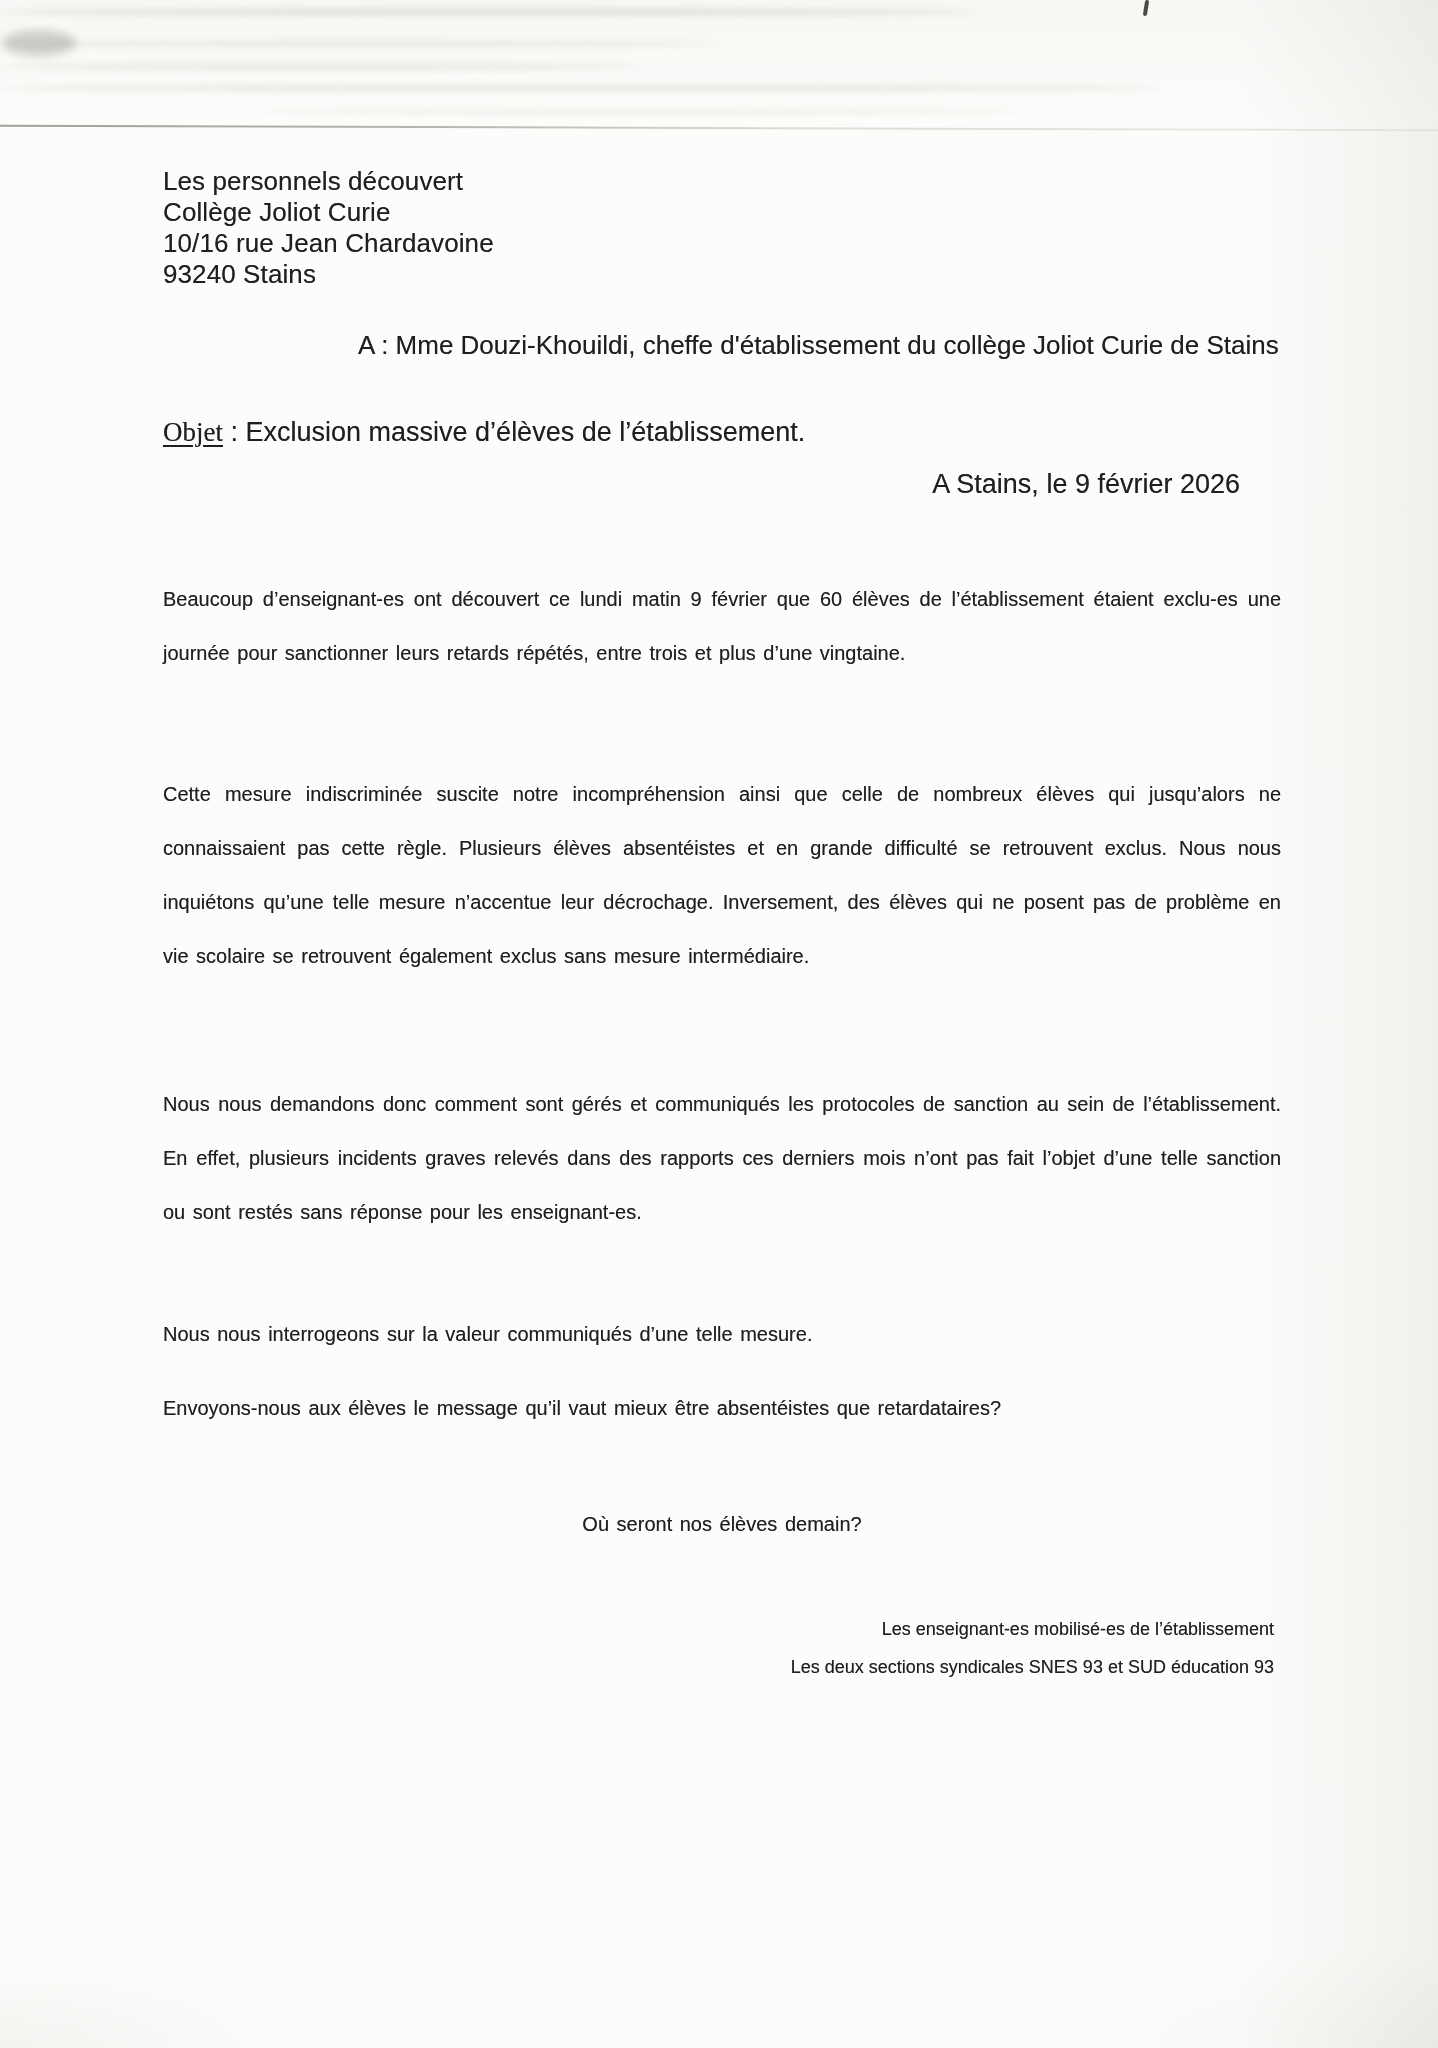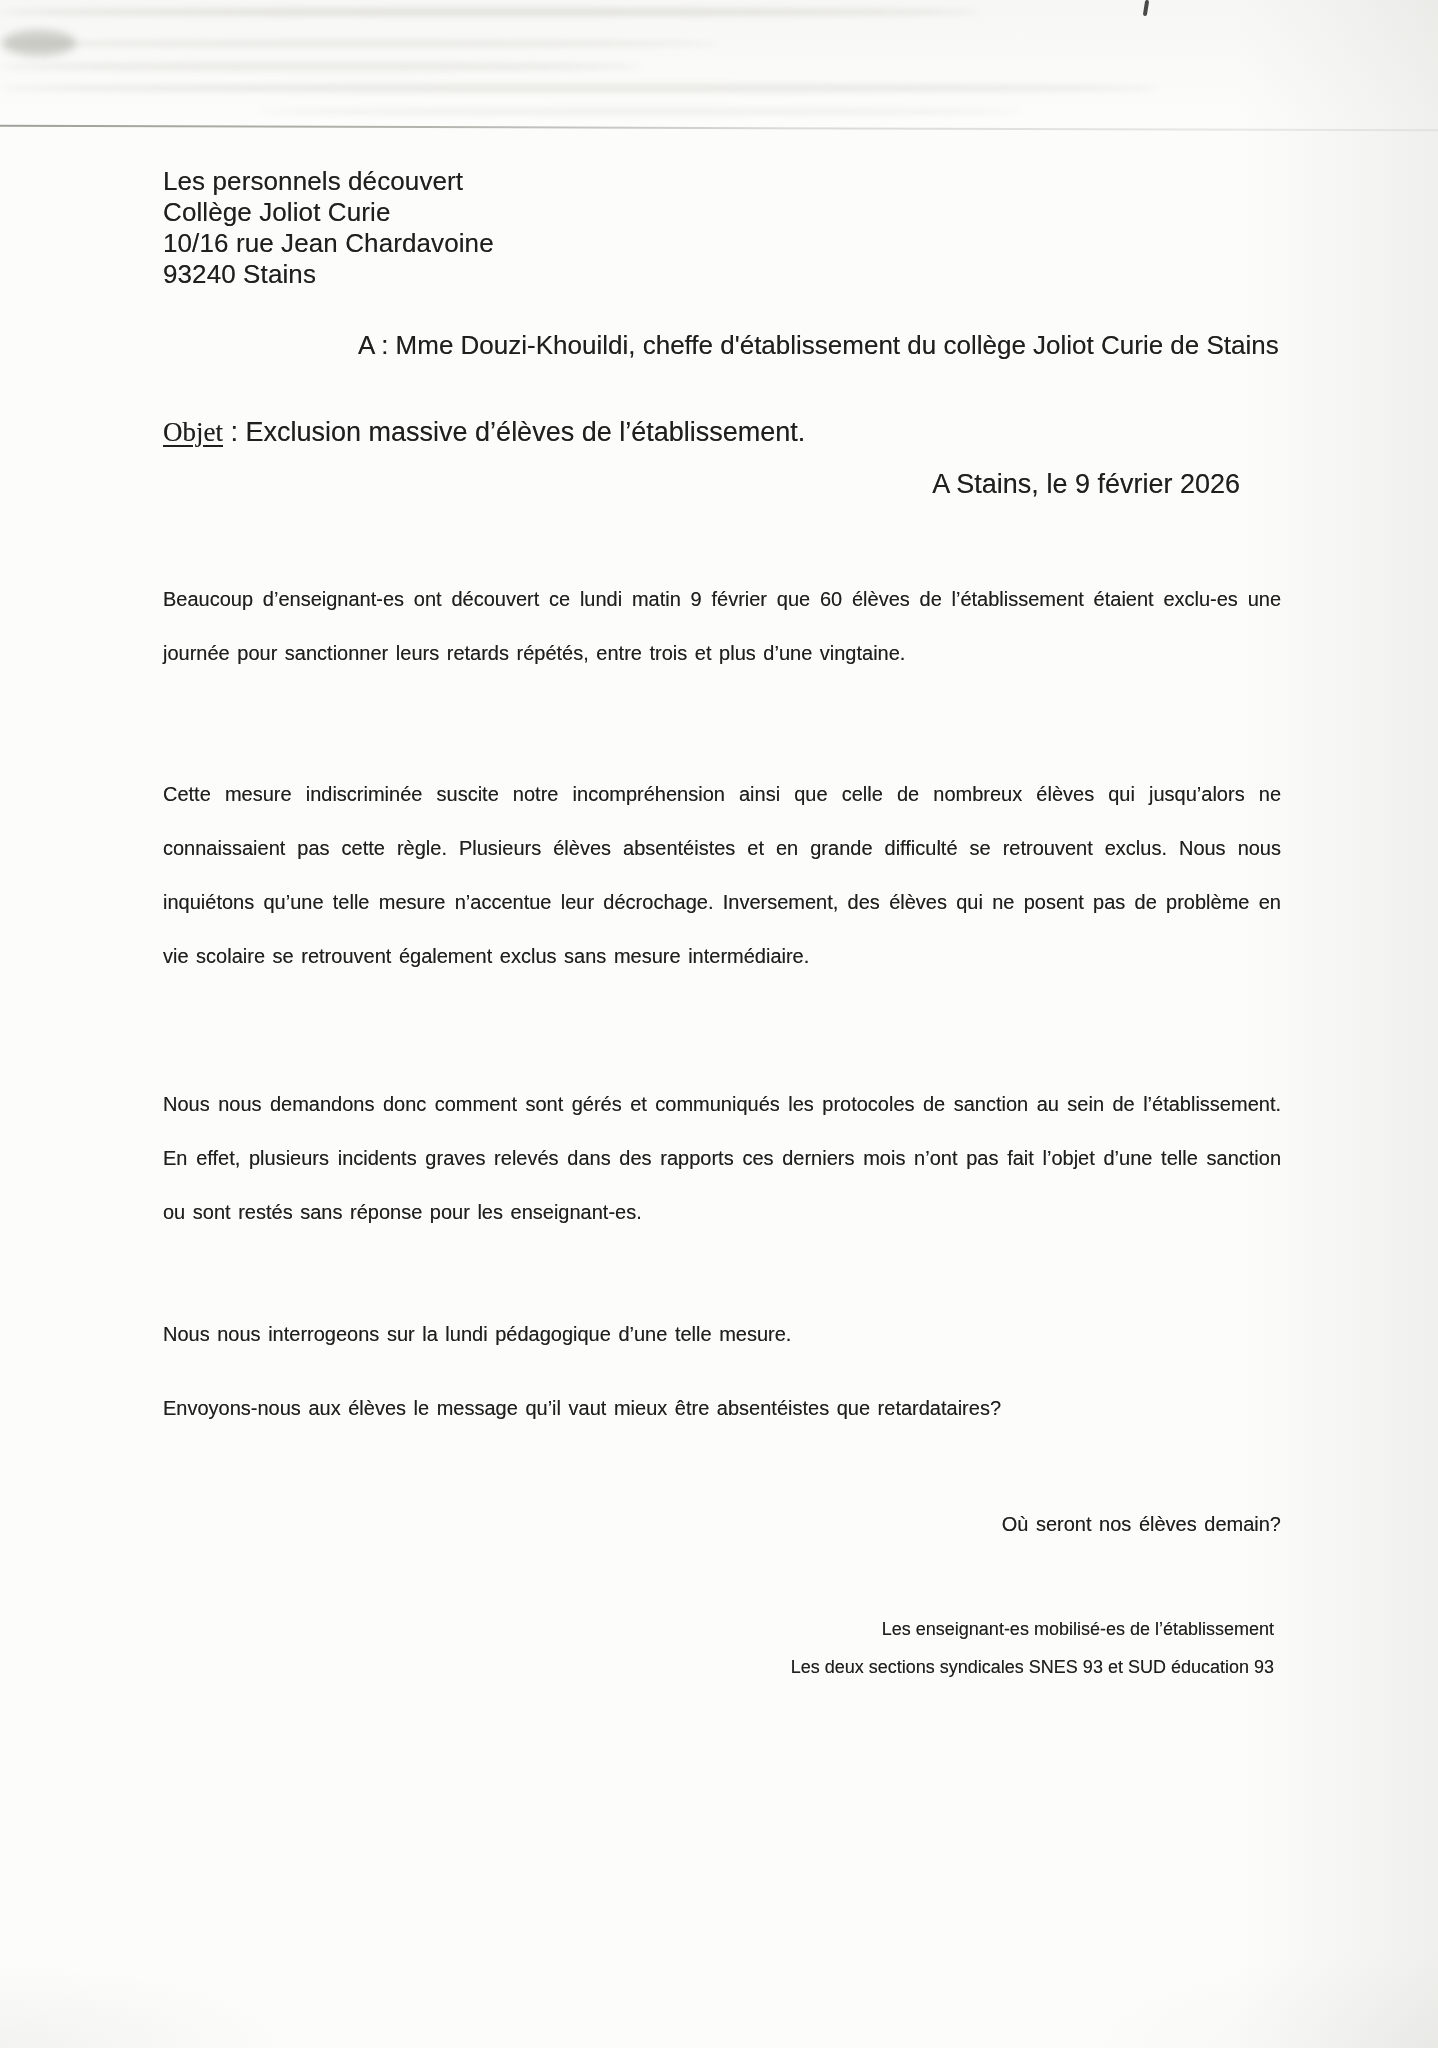--- a/index.html
+++ b/index.html
@@ -78,21 +78,21 @@
     position:absolute;left:163px;width:1118px;
     font-size:20px;line-height:54px;
     text-align:justify;text-justify:inter-word;
     word-spacing:2px;
   }
   .para.p1{top:572px;}
   .para.p2{top:767px;}
   .para.p3{top:1077px;}
   .para.p4{top:1307px;text-align:left;}
   .para.p5{top:1383px;line-height:50px;}
-  .para.p6{top:1497px;text-align:right;}
+  .para.p6{top:1497px;text-align:center;}
   .signature{
     position:absolute;right:164px;top:1610px;width:900px;
     font-size:18px;line-height:38px;text-align:right;
   }
   
   .sender,.recipient,.subject,.dateline,.para,.signature{
     color:var(--ink);
     text-shadow:0 0 0.5px rgba(30,30,30,0.55);
   }
 </style>
@@ -120,20 +120,20 @@
 
 <div class="subject">
   <span class="label">Objet</span><span> : </span><span>Exclusion massive d’élèves de l’établissement.</span>
 </div>
 
 <div class="dateline">A Stains, le 9 février 2026</div>
 
 <p class="para p1">Beaucoup d’enseignant-es ont découvert ce lundi matin 9 février que 60 élèves de l’établissement étaient exclu-es une journée pour sanctionner leurs retards répétés, entre trois et plus d’une vingtaine.</p>
 <p class="para p2">Cette mesure indiscriminée suscite notre incompréhension ainsi que celle de nombreux élèves qui jusqu’alors ne connaissaient pas cette règle. Plusieurs élèves absentéistes et en grande difficulté se retrouvent exclus. Nous nous inquiétons qu’une telle mesure n’accentue leur décrochage. Inversement, des élèves qui ne posent pas de problème en vie scolaire se retrouvent également exclus sans mesure intermédiaire.</p>
 <p class="para p3">Nous nous demandons donc comment sont gérés et communiqués les protocoles de sanction au sein de l’établissement. En effet, plusieurs incidents graves relevés dans des rapports ces derniers mois n’ont pas fait l’objet d’une telle sanction ou sont restés sans réponse pour les enseignant-es.</p>
-<p class="para p4">Nous nous interrogeons sur la lundi pédagogique d’une telle mesure.</p>
+<p class="para p4">Nous nous interrogeons sur la valeur communiqués d’une telle mesure.</p>
 <p class="para p5">Envoyons-nous aux élèves le message qu’il vaut mieux être absentéistes que retardataires?</p>
 <p class="para p6">Où seront nos élèves demain?</p>
 
 <div class="signature">
   <div>Les enseignant-es mobilisé-es de l’établissement</div>
   <div>Les deux sections syndicales SNES 93 et SUD éducation 93</div>
 </div>
 
 </body></html>

